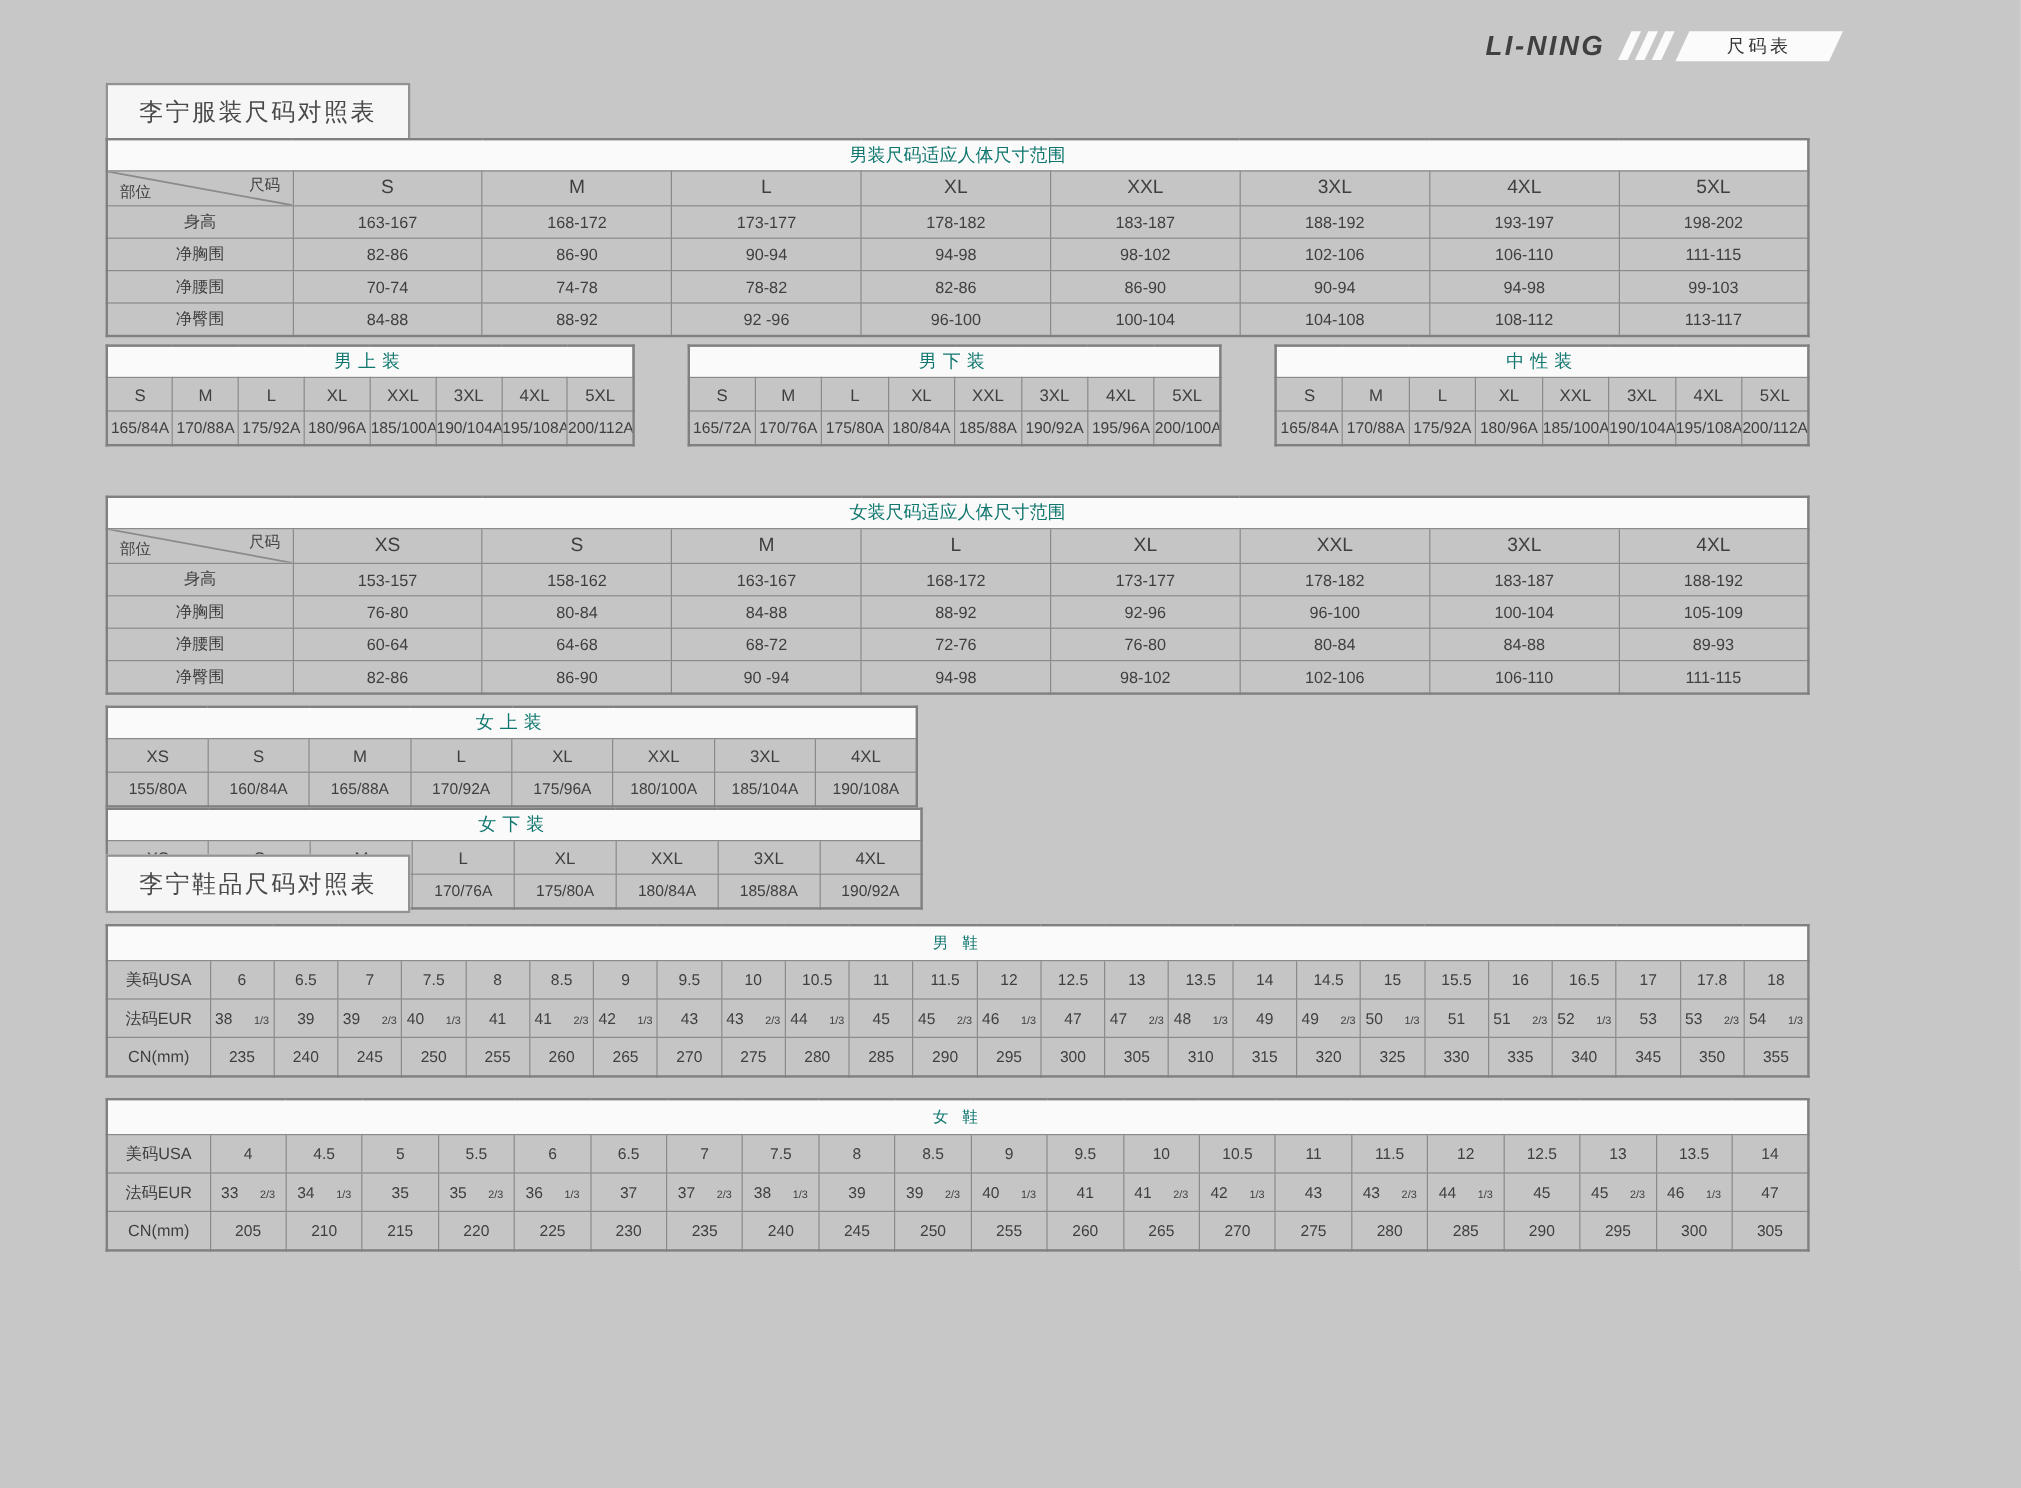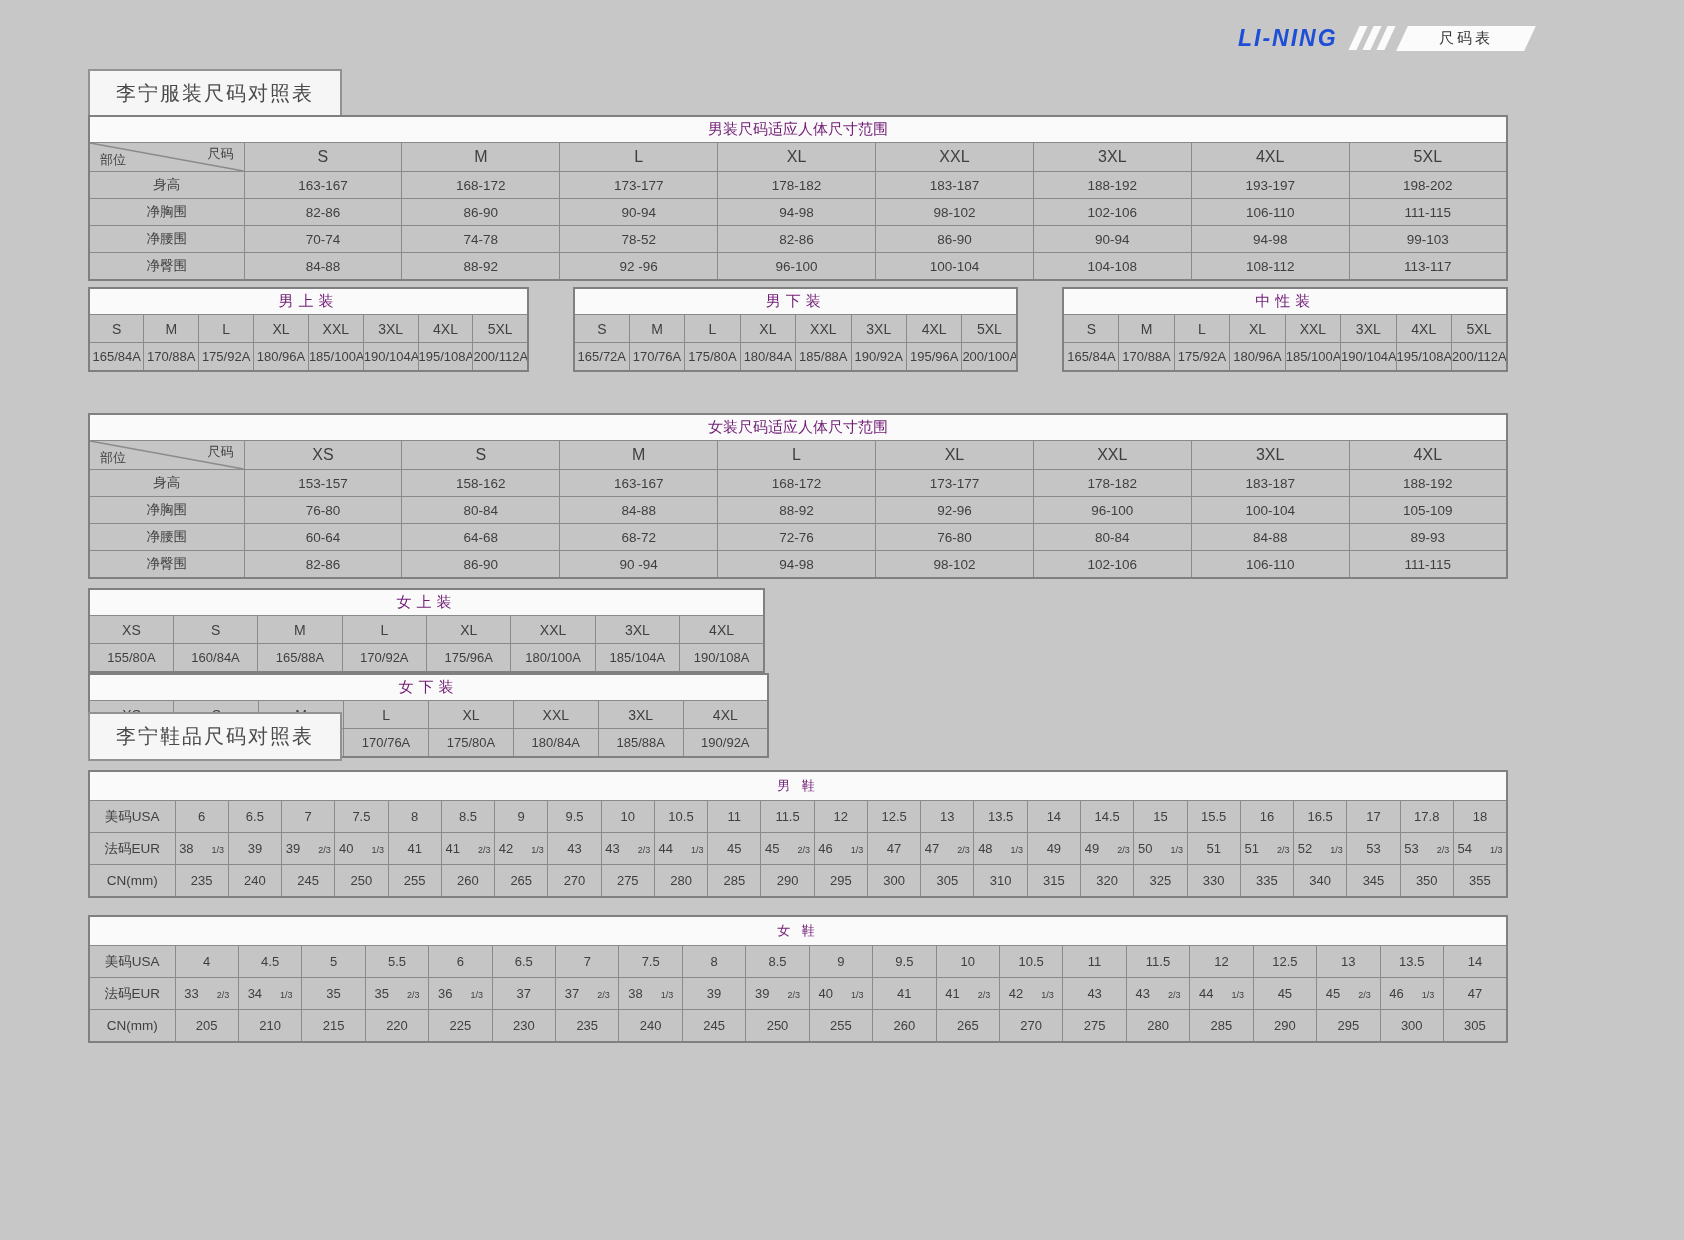--- a/index.html
+++ b/index.html
@@ -11,42 +11,42 @@
     color:#3f3f3f;
     overflow:hidden;
   }
   
   .topbar{
     position:absolute;top:24px;left:1238px;
     display:flex;align-items:center;gap:12px;height:28px;
   }
   .brand{
     font-style:italic;font-weight:bold;font-size:23px;
-    letter-spacing:2px;color:#1d4ed8;
+    letter-spacing:2px;color:#404040;
   }
   .slashes{display:flex;gap:6px;margin-left:4px;}
   .slash{width:8px;height:24px;background:#fbfbfb;transform:skewX(-25deg);}
   .tag{
     width:128px;height:25px;background:#fbfbfb;transform:skewX(-25deg);
     display:flex;align-items:center;justify-content:center;
   }
   .tag span{transform:skewX(25deg);font-size:15px;letter-spacing:3px;color:#333;}
   
   .section-title{
     position:absolute;left:88px;
     background:#f6f6f6;border:2px solid #929292;
     padding:9px 26px;font-size:20px;letter-spacing:2px;color:#4a4a4a;
   }
   #clothing-title{top:57px;margin-top:12px;}
   #shoes-title{top:712px;}
   
   table{border-collapse:collapse;table-layout:fixed;background:#c5c5c5;border:2px solid #808080;}
   td,th{border:1px solid #8a8a8a;text-align:center;vertical-align:middle;
         font-weight:normal;padding:0;overflow:hidden;white-space:nowrap;}
-  .band{background:#fafafa;font-size:15px;height:25px;color:#701a75;text-align:center;}
+  .band{background:#fafafa;font-size:15px;height:25px;color:#0f766e;text-align:center;}
   .band.spaced{letter-spacing:5px;}
   .szh{font-size:16px;height:28px;}
   .val{font-size:13.5px;height:26px;}
   .rowlabel{font-size:13.5px;height:26px;}
   
   .corner{position:relative;}
   .corner svg{position:absolute;left:0;top:0;width:100%;height:100%;}
   .corner .ctop{position:absolute;top:2px;right:10px;font-size:13px;}
   .corner .cbot{position:absolute;bottom:2px;left:10px;font-size:13px;}
   
@@ -137,21 +137,21 @@
           <td class="val">94-98</td>
           <td class="val">98-102</td>
           <td class="val">102-106</td>
           <td class="val">106-110</td>
           <td class="val">111-115</td>
         </tr>
         <tr>
           <td class="rowlabel">净腰围</td>
           <td class="val">70-74</td>
           <td class="val">74-78</td>
-          <td class="val">78-52</td>
+          <td class="val">78-82</td>
           <td class="val">82-86</td>
           <td class="val">86-90</td>
           <td class="val">90-94</td>
           <td class="val">94-98</td>
           <td class="val">99-103</td>
         </tr>
         <tr>
           <td class="rowlabel">净臀围</td>
           <td class="val">84-88</td>
           <td class="val">88-92</td>

